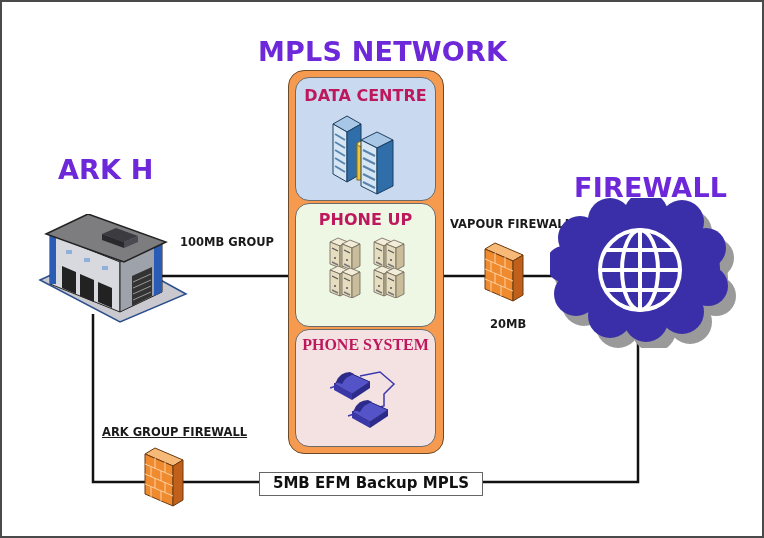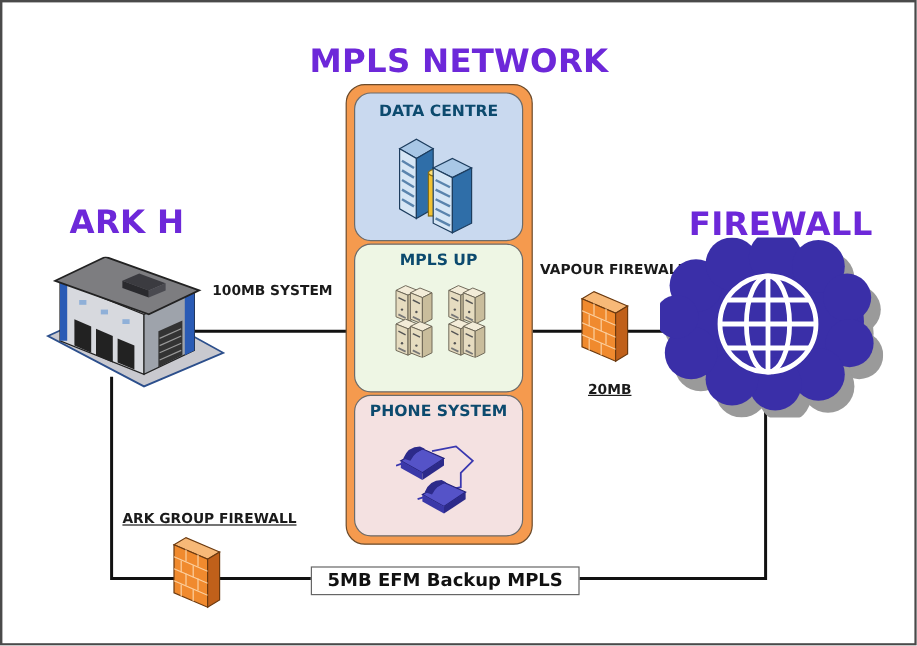--- a/index.html
+++ b/index.html
@@ -7,54 +7,54 @@
     position: relative;
     width: 760px; height: 534px;
     border: 2px solid #4a4a4a;
     background: #ffffff;
     overflow: hidden;
     font-family: "DejaVu Sans", "Liberation Sans", sans-serif;
   }
   .abs { position: absolute; }
   .title-big { font-weight: bold; color: #6d28d9; font-size: 27px; letter-spacing: 0.2px; white-space: nowrap; }
   .label { font-weight: bold; color: #1a1a1a; font-size: 11.5px; white-space: nowrap; text-align: center; line-height: 16px; }
-  .sec-label { font-weight: bold; color: #0c4a6e; font-size: 13px; text-align: center; white-space: nowrap; width: 100%; position: absolute; left: 0; }
+  .sec-label { font-weight: bold; color: #be185d; font-size: 16px; text-align: center; white-space: nowrap; width: 100%; position: absolute; left: 0; }
   #mpls-box {
     left: 286px; top: 68px; width: 156px; height: 384px;
     background: #f59a4e; border: 1.5px solid #6b4a2a; border-radius: 16px;
     box-sizing: border-box;
   }
   .section {
     position: absolute; left: 6px; width: 141px;
     border: 1.5px solid #6b6b6b; border-radius: 14px; box-sizing: border-box;
   }
   #sec-dc { top: 6px; height: 124px; background: #c9d9ef; }
   #sec-bu { top: 132px; height: 124px; background: #eef6e4; }
-  #sec-ph { top: 258px; height: 118px; background: #f4e1e1; }
+  #sec-ph { top: 258px; height: 118px; background: #f4e1e1; font-family: Liberation Serif, serif; }
   #efm-label {
     left: 257px; top: 470px; width: 224px; height: 24px;
     border: 1.5px solid #666; background: #fff; box-sizing: border-box;
     font-weight: bold; font-size: 15px; color: #111; text-align: center; line-height: 21px; white-space: nowrap;
   }
   svg.lines { position: absolute; left: 0; top: 0; }
 </style>
 </head>
 <body>
 
 <div id="canvas">
 
   <svg class="lines" width="760" height="534">
     <line x1="160" y1="274" x2="287" y2="274" stroke="#111" stroke-width="2.5"></line>
     <line x1="442" y1="274" x2="486" y2="274" stroke="#111" stroke-width="2.5"></line>
     <line x1="520" y1="274" x2="560" y2="274" stroke="#111" stroke-width="2.5"></line>
     <polyline points="91,312 91,480 636,480 636,340" fill="none" stroke="#111" stroke-width="2.5"></polyline>
   </svg>
 
   <div class="abs title-big" style="left:256px; top:34px;">MPLS NETWORK</div>
-  <div class="abs title-big" style="left:56px; top:168px;">ARK H</div>
+  <div class="abs title-big" style="left:56px; top:152px;">ARK H</div>
   <div class="abs title-big" style="left:572px; top:170px;">FIREWALL</div>
 
   <svg class="abs" style="left:34px; top:212px;" width="156" height="110" viewBox="0 0 156 110">
     <polygon points="4,66 70,36 150,80 84,108" fill="#c9c9cf" stroke="#2c4f8c" stroke-width="1.5"></polygon>
     <polygon points="14,20 14,70 84,98 84,48" fill="#d7d9de" stroke="#222" stroke-width="1"></polygon>
     <polygon points="14,20 20,18 20,70 14,70" fill="#2a5bb5"></polygon>
     <polygon points="84,48 126,28 126,78 84,98" fill="#9ea3ab" stroke="#222" stroke-width="1"></polygon>
     <polygon points="118,32 126,28 126,78 118,82" fill="#2a5bb5"></polygon>
     <polygon points="10,20 52,0 130,28 88,48" fill="#7d7d80" stroke="#222" stroke-width="1.5"></polygon>
     <polygon points="66,20 80,14 102,22 88,28" fill="#3b3b40"></polygon>
@@ -73,21 +73,21 @@
       <polygon points="62,68 76,74 76,94 62,88"></polygon>
     </g>
     <g fill="#8fb0d8">
       <rect x="30" y="36" width="6" height="4"></rect>
         <rect x="48" y="44" width="6" height="4"></rect>
         <rect x="66" y="52" width="6" height="4"></rect>
     </g>
   </svg>
 
   <div class="abs label" style="left:166px; top:232px; width:118px;">
-    <div>100MB SYSTEM</div>
+    <div>100MB GROUP</div>
   </div>
 
   <div id="mpls-box" class="abs">
     <div class="section" id="sec-dc">
       <div class="sec-label" style="top:8px;">DATA CENTRE</div>
       <svg style="position:absolute; left:35px; top:32px;" width="72" height="86" viewBox="0 0 72 86">
         <polygon points="2,14 16,6 30,14 16,22" fill="#a8c7e6" stroke="#1d3d5e" stroke-width="1"></polygon>
         <polygon points="2,14 16,22 16,72 2,64" fill="#d6e6f5" stroke="#1d3d5e" stroke-width="1"></polygon>
         <polygon points="16,22 30,14 30,64 16,72" fill="#2f6ea8" stroke="#1d3d5e" stroke-width="1"></polygon>
         <g stroke="#5a84ad" stroke-width="2">
@@ -106,21 +106,21 @@
             <line x1="32" y1="40" x2="44" y2="46"></line>
             <line x1="32" y1="48" x2="44" y2="54"></line>
             <line x1="32" y1="56" x2="44" y2="62"></line>
             <line x1="32" y1="64" x2="44" y2="70"></line>
             <line x1="32" y1="72" x2="44" y2="78"></line>
           </g>
       </svg>
     </div>
 
     <div class="section" id="sec-bu">
-      <div class="sec-label" style="top:6px;">MPLS UP</div>
+      <div class="sec-label" style="top:6px;">PHONE UP</div>
       <svg style="position:absolute; left:32px; top:32px;" width="80" height="62" viewBox="0 0 80 62">
         <defs>
           <g id="srv">
             <polygon points="0,4 8,0 18,4 10,8" fill="#f3ecd8" stroke="#6b6455" stroke-width="0.8"></polygon>
             <polygon points="0,4 10,8 10,30 0,26" fill="#e6dcc0" stroke="#6b6455" stroke-width="0.8"></polygon>
             <polygon points="10,8 18,4 18,26 10,30" fill="#c9bd9c" stroke="#6b6455" stroke-width="0.8"></polygon>
             <line x1="2" y1="10" x2="8" y2="13" stroke="#555" stroke-width="1.2"></line>
             <circle cx="5" cy="20" r="1" fill="#555"></circle>
             <line x1="2" y1="24" x2="8" y2="27" stroke="#777" stroke-width="1.5"></line>
           </g>
@@ -170,21 +170,21 @@
       <line x1="12" y1="12" x2="12" y2="22"></line>
         <line x1="22" y1="16" x2="22" y2="26"></line>
       <line x1="8" y1="21" x2="8" y2="31"></line>
         <line x1="18" y1="25" x2="18" y2="35"></line>
       <line x1="12" y1="32" x2="12" y2="42"></line>
         <line x1="22" y1="36" x2="22" y2="46"></line>
       <line x1="8" y1="41" x2="8" y2="51"></line>
         <line x1="18" y1="45" x2="18" y2="55"></line>
     </g>
   </svg>
-  <div class="abs label" style="left:488px; top:314px;text-decoration:underline;">20MB</div>
+  <div class="abs label" style="left:488px; top:314px;">20MB</div>
 
   <svg class="abs" style="left:548px; top:196px;" width="186" height="150" viewBox="0 0 186 150">
     <g fill="#9a9a9a" transform="translate(8,10)">
       <ellipse cx="88" cy="70" rx="82" ry="56"></ellipse>
       <circle cx="30" cy="40" r="22"></circle>
         <circle cx="60" cy="22" r="22"></circle>
         <circle cx="96" cy="16" r="22"></circle>
         <circle cx="132" cy="24" r="22"></circle>
         <circle cx="156" cy="50" r="20"></circle>
       <circle cx="158" cy="88" r="20"></circle>

